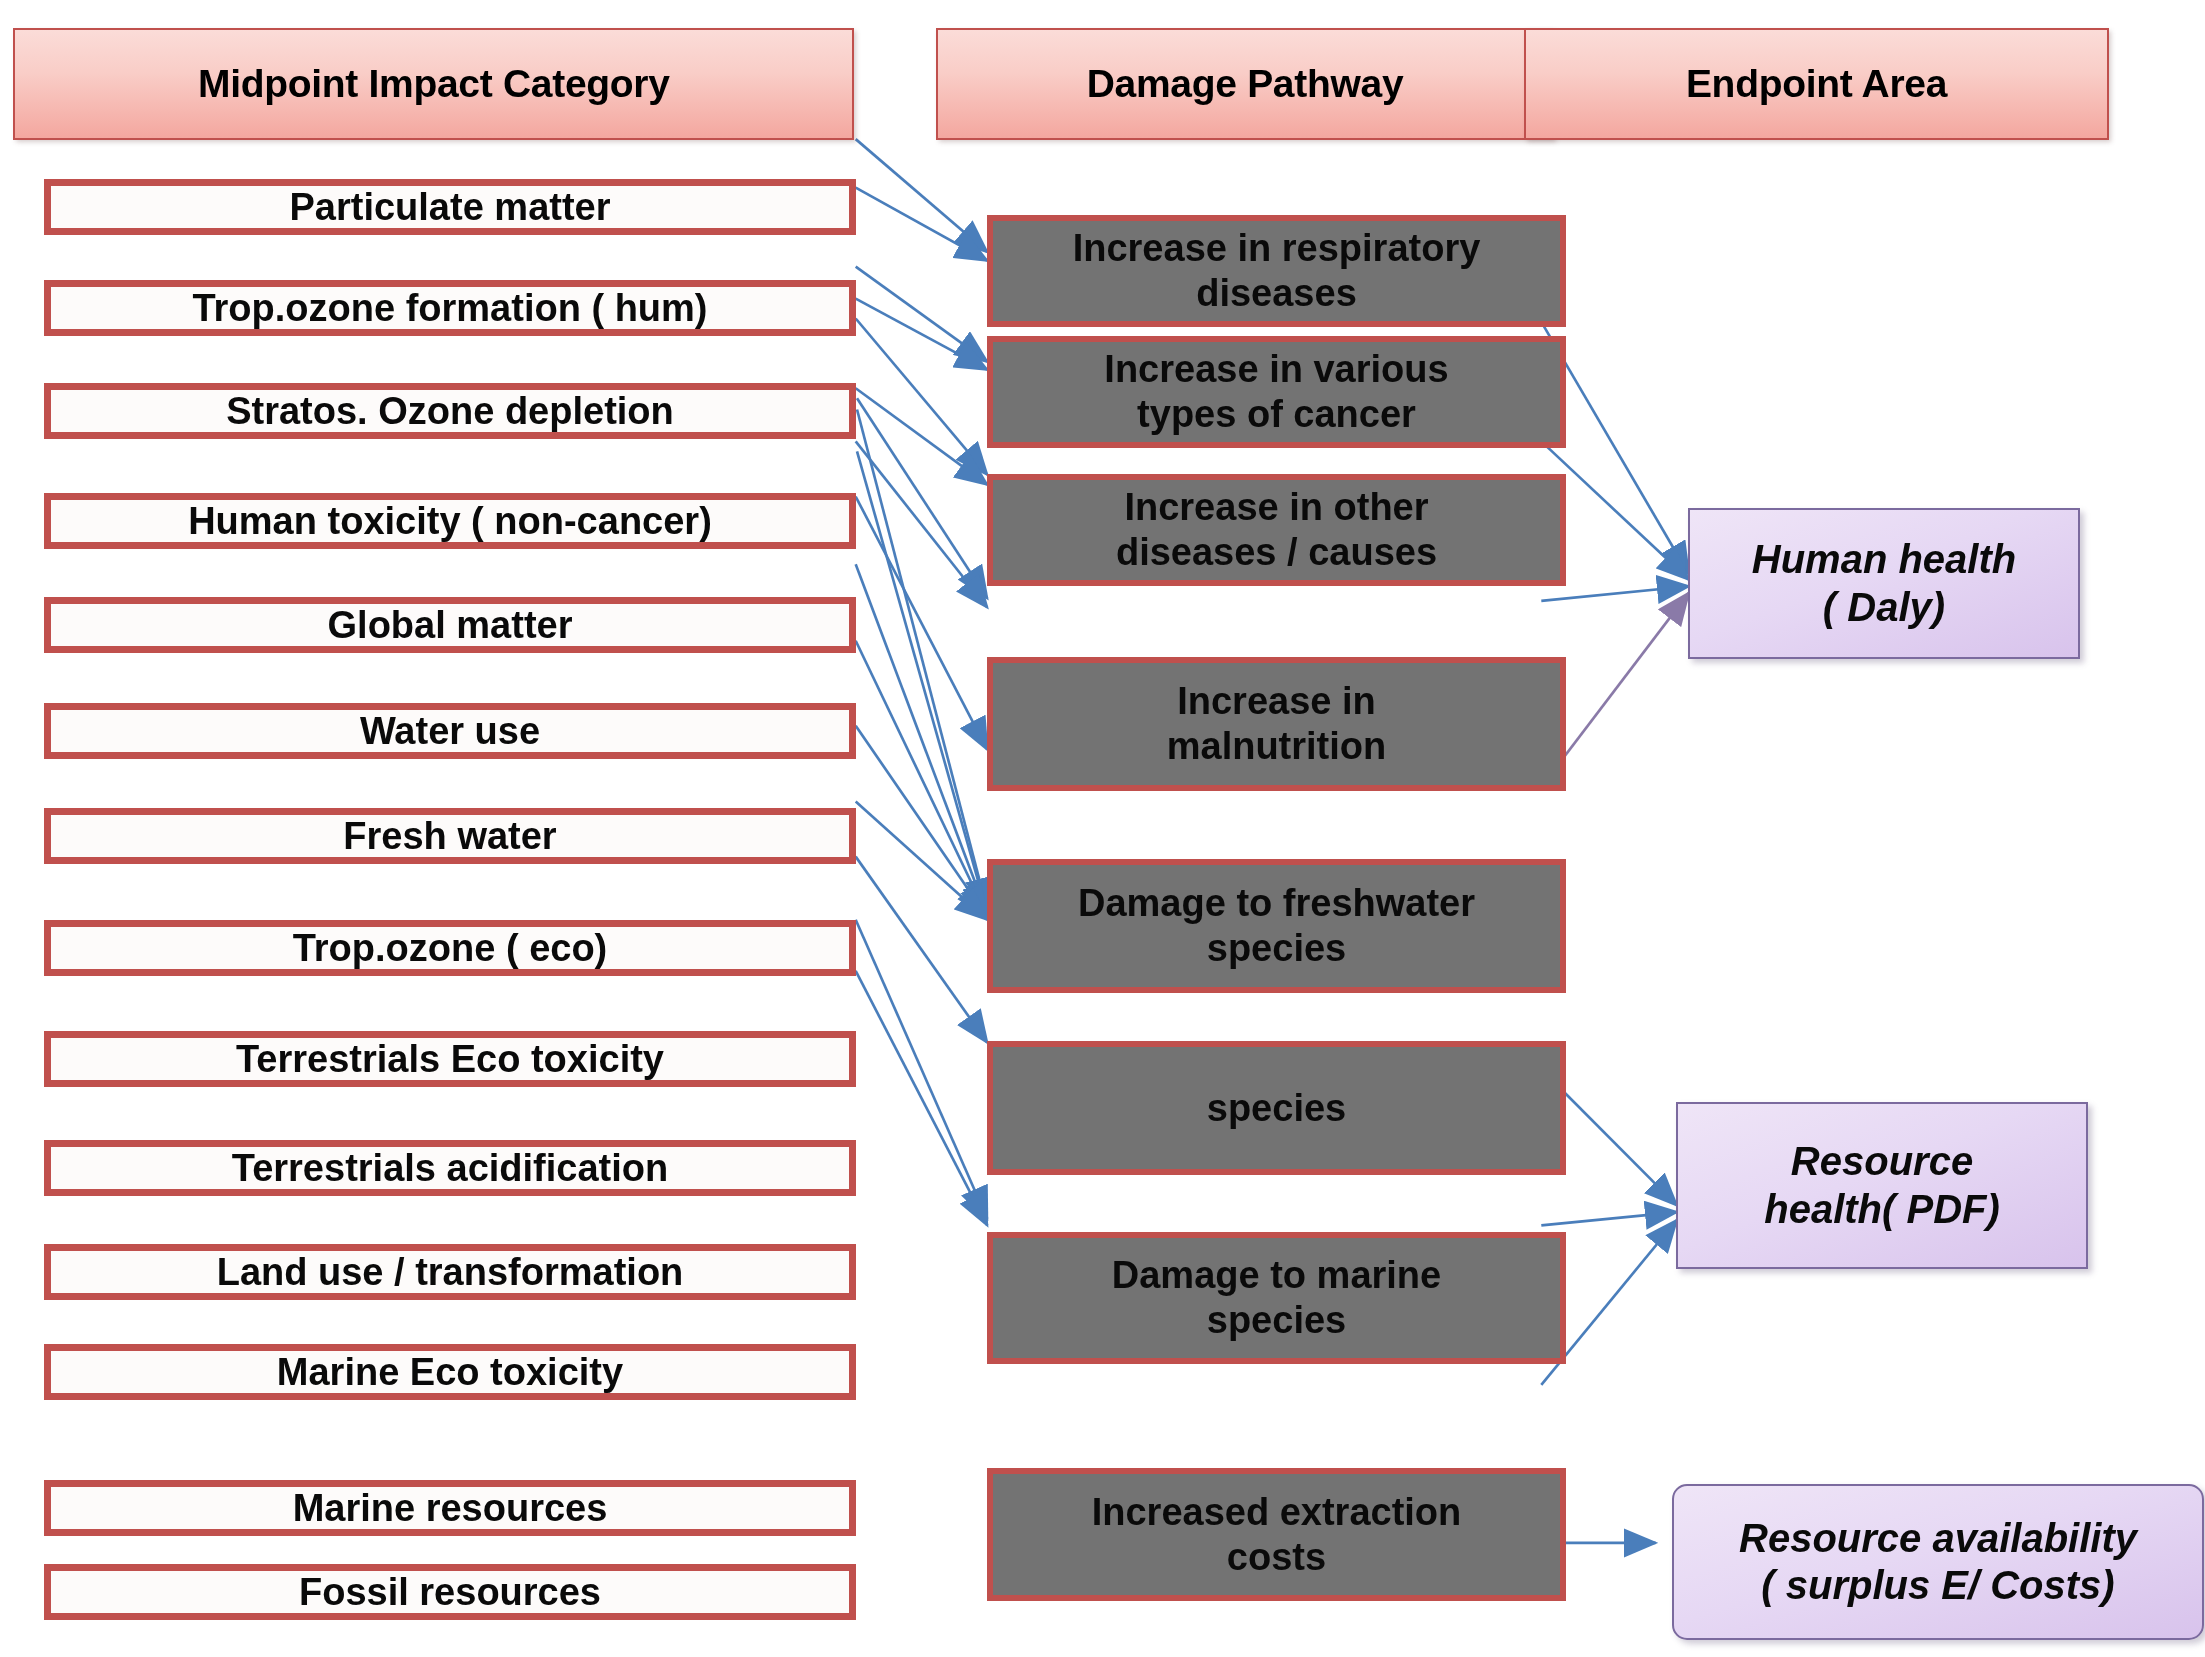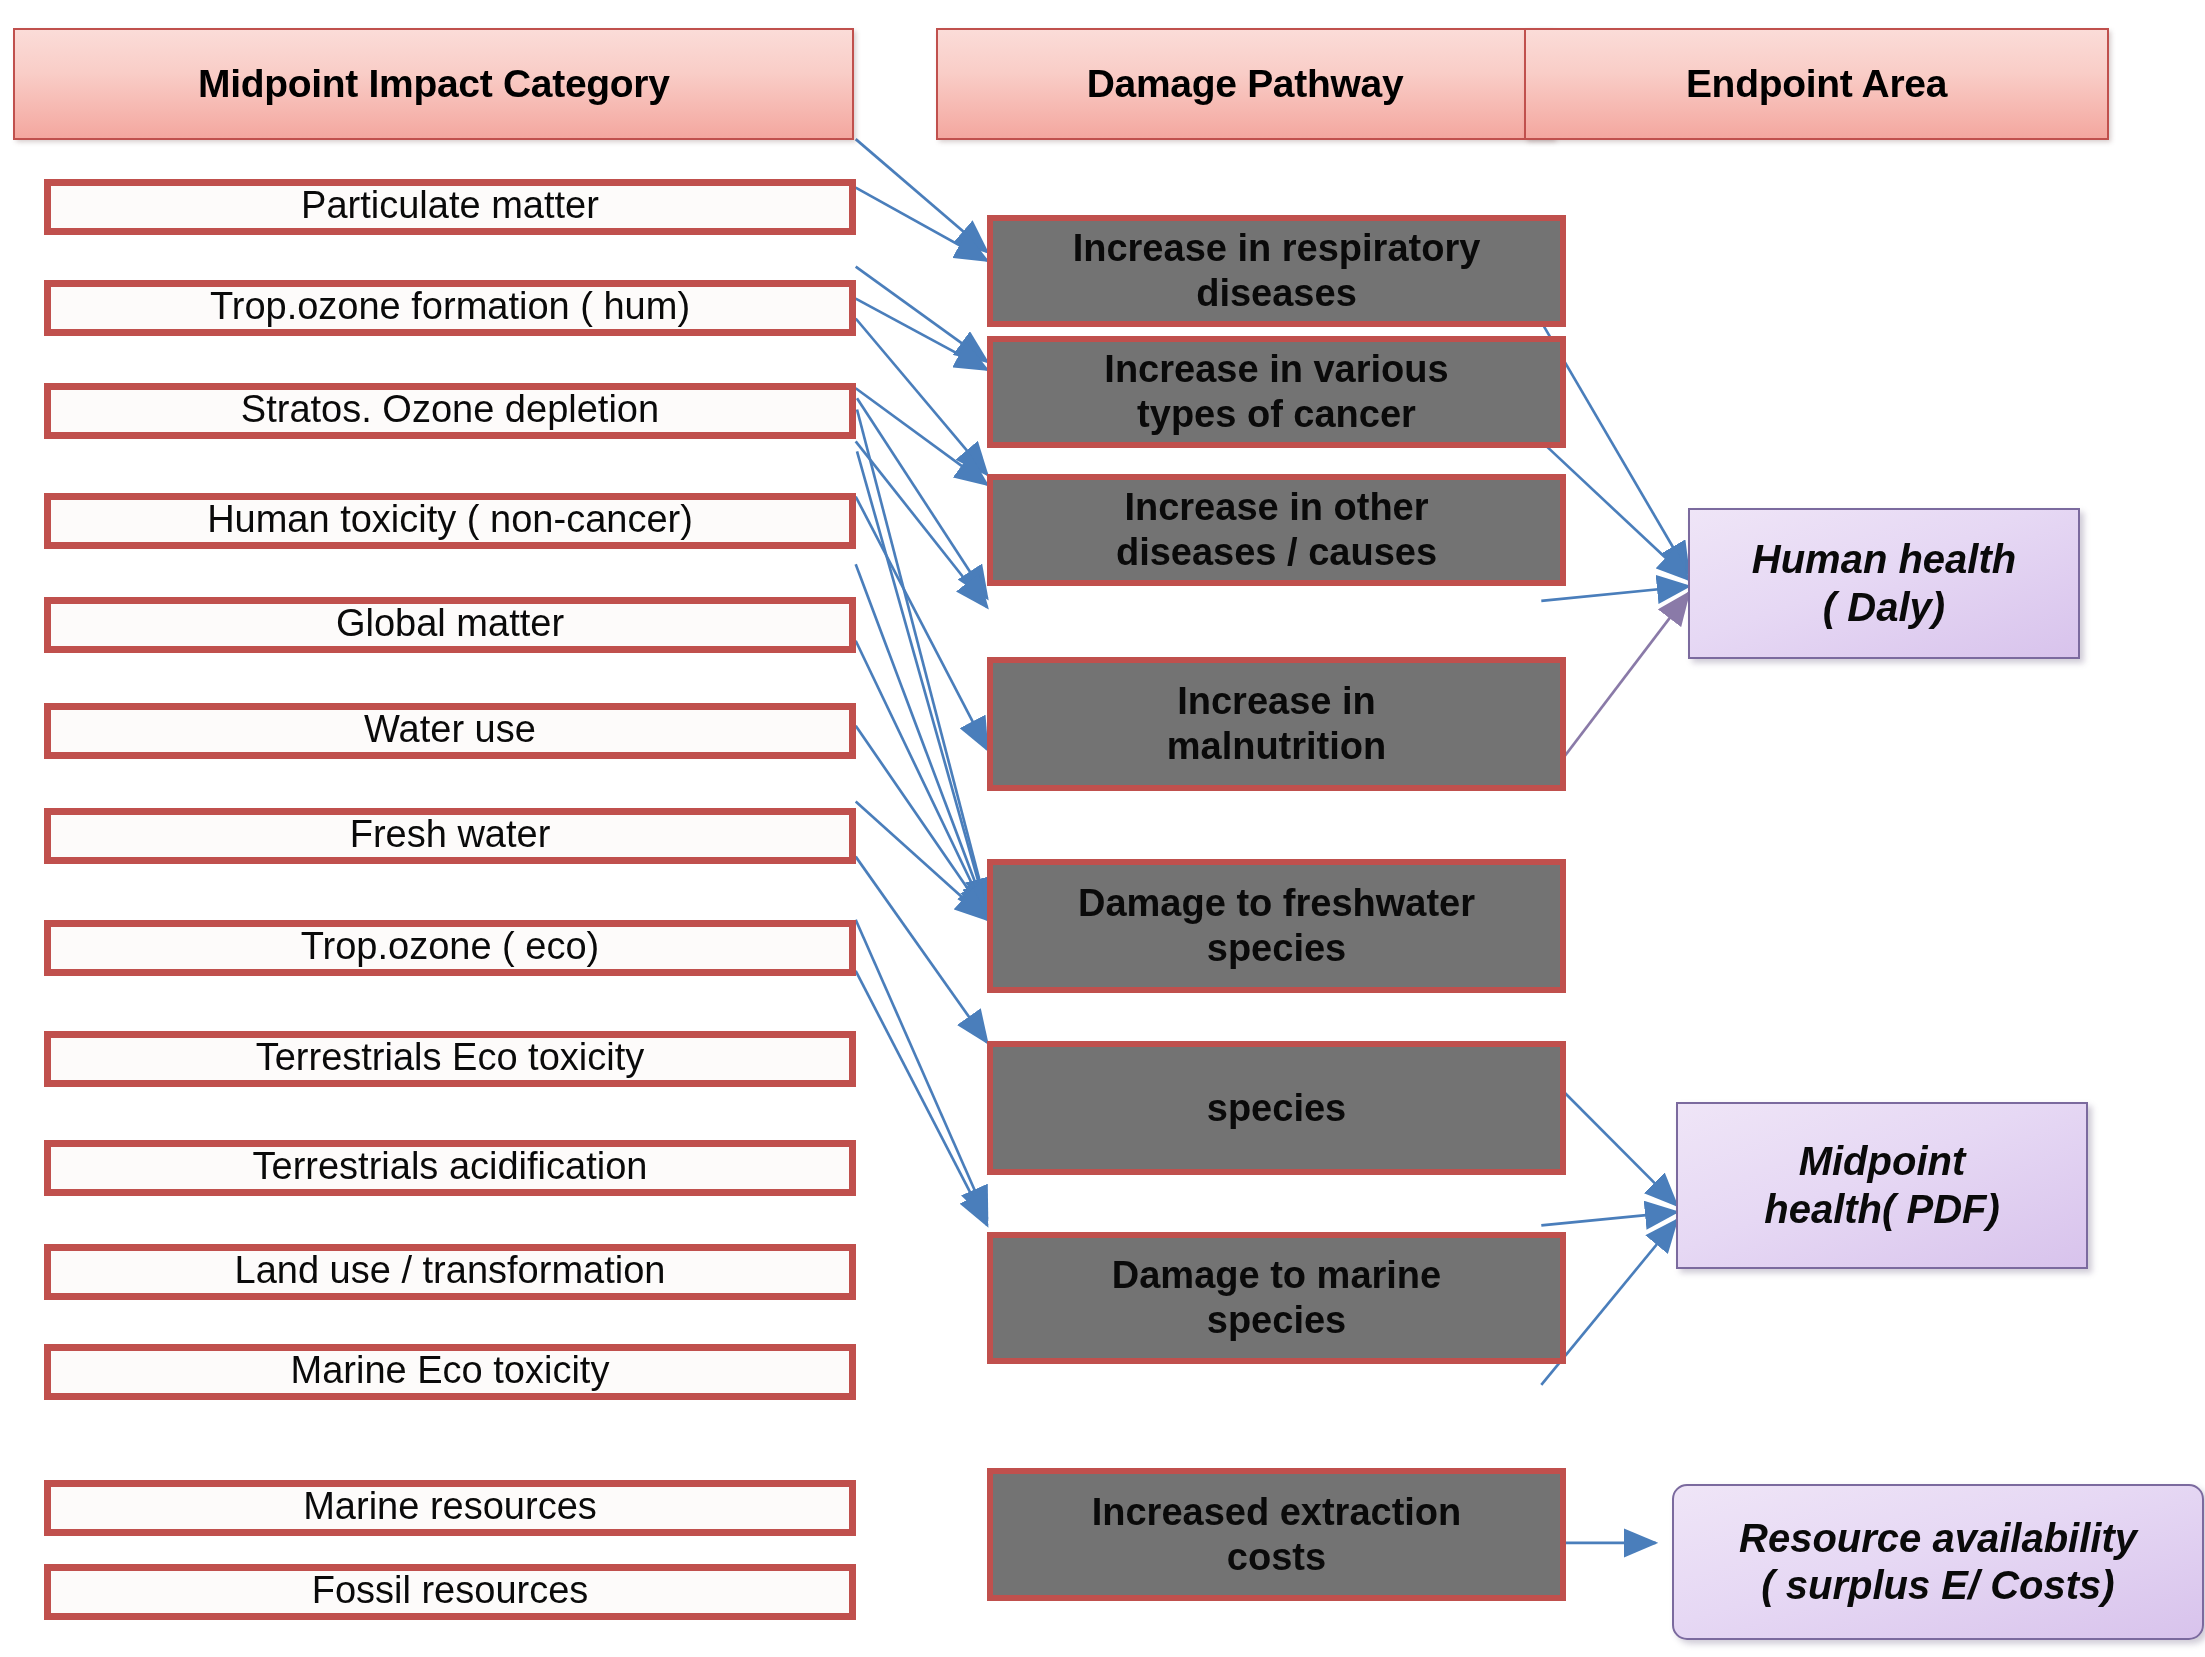--- a/index.html
+++ b/index.html
@@ -23,23 +23,23 @@
     font-weight:bold;
     color:#000000;
     font-size:39px;
     letter-spacing:-0.3px;
   }
   .mid-box{
     position:absolute;
     box-sizing:border-box;
     border:7.3px solid #c0504d;
     background:#fdfbfa;
-    display:flex;align-items:flex-start;justify-content:center;
-    text-align:center;
-    font-weight:normal;
+    display:flex;align-items:center;justify-content:center;
+    text-align:center;
+    font-weight:bold;
     color:#0a0a0a;
     font-size:38px;
     line-height:1.02;
     padding:0 15px;
   }
   .path-box{
     position:absolute;
     box-sizing:border-box;
     border:6px solid #c0504d;
     background:#737373;
@@ -225,21 +225,21 @@
   </div>
 
   <div class="end-box" style="left:1688px;top:492px;width:392px;height:151px;">
     <div>
       <span class="l2">Human health</span>
       <span class="l2">( Daly)</span>
     </div>
   </div>
   <div class="end-box" style="left:1676px;top:1086px;width:412px;height:167px;">
     <div>
-      <span class="l2">Midpoint</span>
+      <span class="l2">Resource</span>
       <span class="l2">health( PDF)</span>
     </div>
   </div>
   <div class="end-box" style="left:1672px;top:1468px;width:532px;height:156px;border-radius:15px;">
     <div>
       <span class="l2">Resource availability</span>
       <span class="l2">( surplus E/ Costs)</span>
     </div>
   </div>
 

